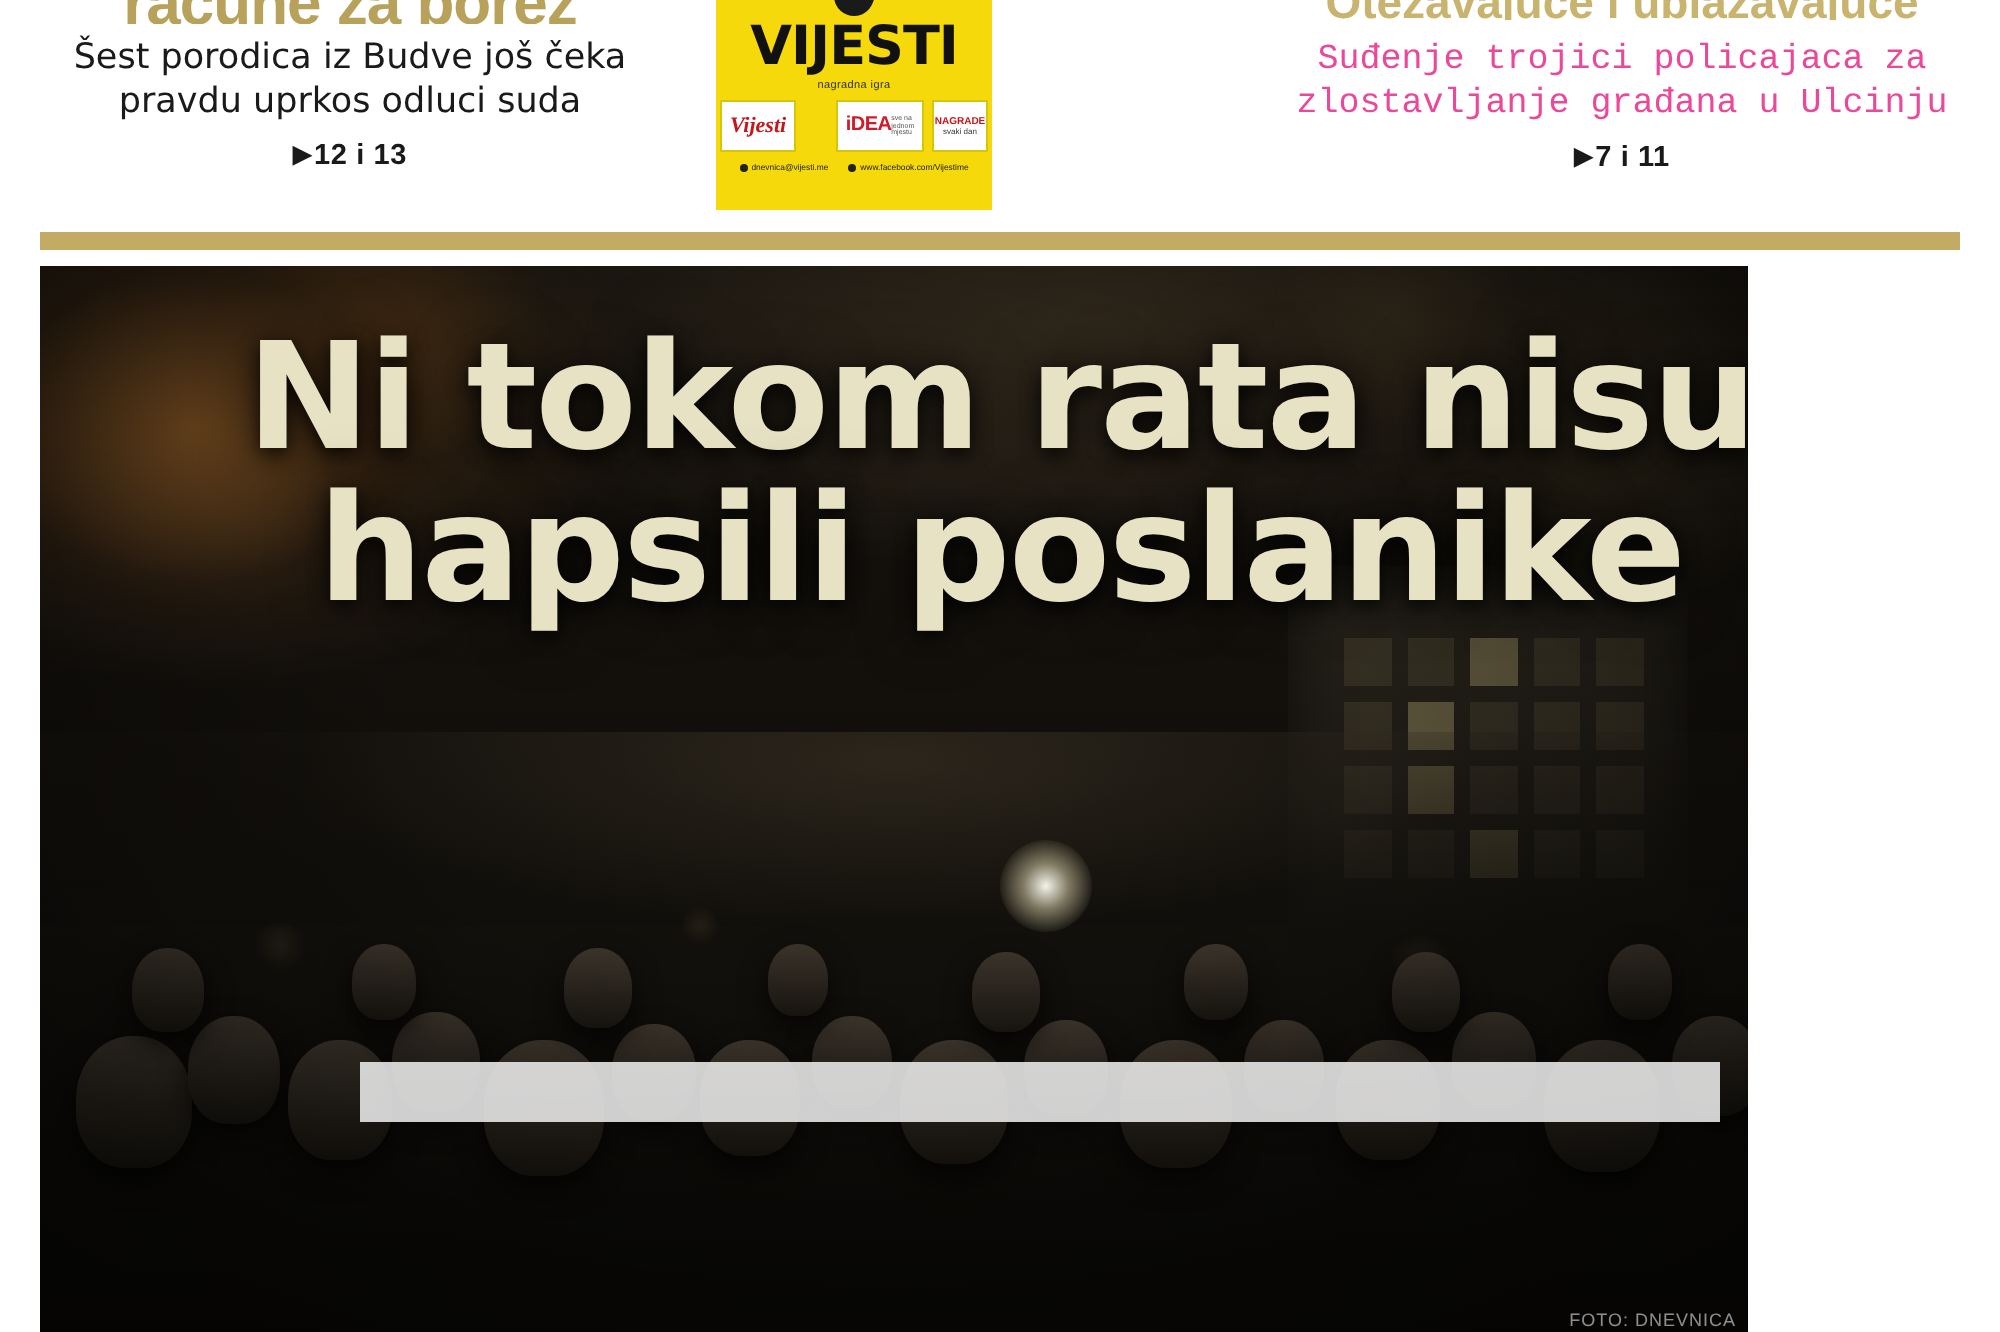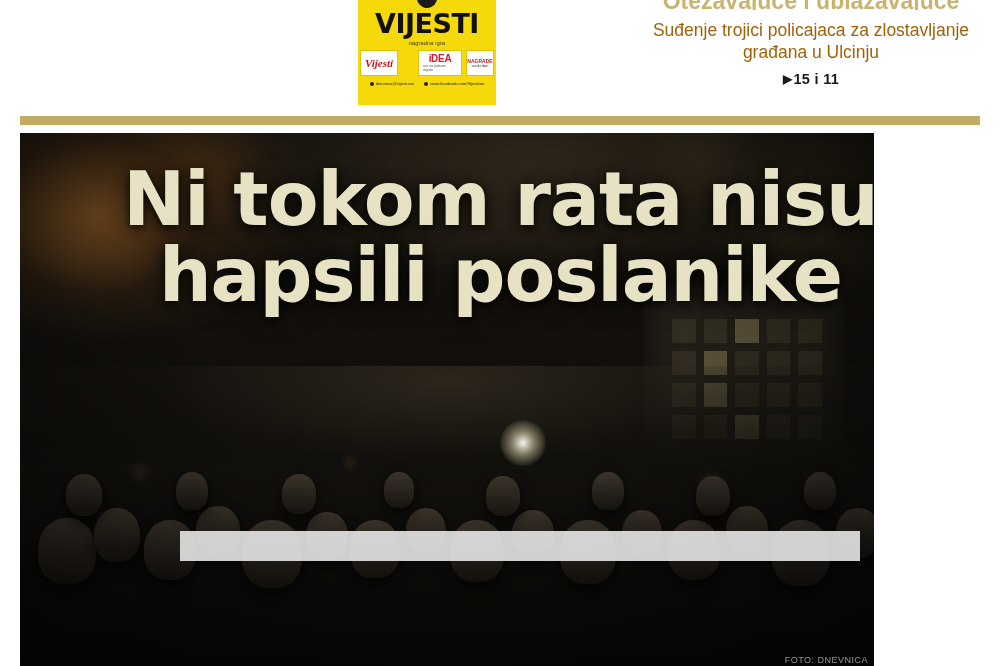--- a/index.html
+++ b/index.html
@@ -75,23 +75,23 @@
     font-size: 17.5px;
     line-height: 1.28;
     color: #1a1a1a;
     margin-top: 6px;
     font-family: "DejaVu Sans", sans-serif;
   }
 
   .teaser-text-right {
     font-size: 17.5px;
     line-height: 1.28;
-    color: #a16207;
+    color: #ec4899;
     margin-top: 9px;
-    font-family: Liberation Sans, sans-serif;
+    font-family: Liberation Mono, monospace;
   }
 
   .teaser-page {
     margin-top: 7px;
     font-size: 14.5px;
     font-weight: bold;
     color: #1a1a1a;
     letter-spacing: 0.3px;
   }
 
@@ -175,21 +175,20 @@
     font-weight: bold;
     font-size: 11px;
     font-style: italic;
     font-family: "Liberation Serif", serif;
     width: 38px;
   }
 
   .brand-idea {
     width: 44px;
     background: #ffffff;
-    flex-direction: column;
     line-height: 1;
     margin-left: 16px;
   }
 
   .brand-idea .idea-main {
     color: #d11a2a;
     font-weight: bold;
     font-size: 10px;
     letter-spacing: -0.3px;
   }
@@ -437,25 +436,30 @@
     letter-spacing: 0.5px;
   }
 </style>
 </head>
 <body>
 
 <div class="page">
 
   <div class="top-strip">
 
+    <div class="teaser teaser-left">
+      <div class="teaser-kicker">račune za porez</div>
+      <div class="teaser-text">Šest porodica iz Budve još čeka pravdu uprkos odluci suda</div>
+      <div class="teaser-page"><span class="arrow">▶</span><span>12 i 13</span></div>
+    </div>
 
     <div class="teaser teaser-right">
       <div class="teaser-kicker-right">Otežavajuće i ublažavajuće</div>
       <div class="teaser-text-right">Suđenje trojici policajaca za zlostavljanje građana u Ulcinju</div>
-      <div class="teaser-page"><span class="arrow">▶</span><span>15 i 11</span></div>
+      <div class="teaser-page"><span class="arrow">▶</span><span>7 i 11</span></div>
     </div>
 
     <div class="ad-box">
       <div class="ad-logo-row">
         <span class="ad-leaf"></span>
       </div>
       <div class="ad-title">VIJESTI</div>
       <div class="ad-sub">nagradna igra</div>
       <div class="ad-brands">
         <span class="brand-chip brand-vijesti">Vijesti</span>

